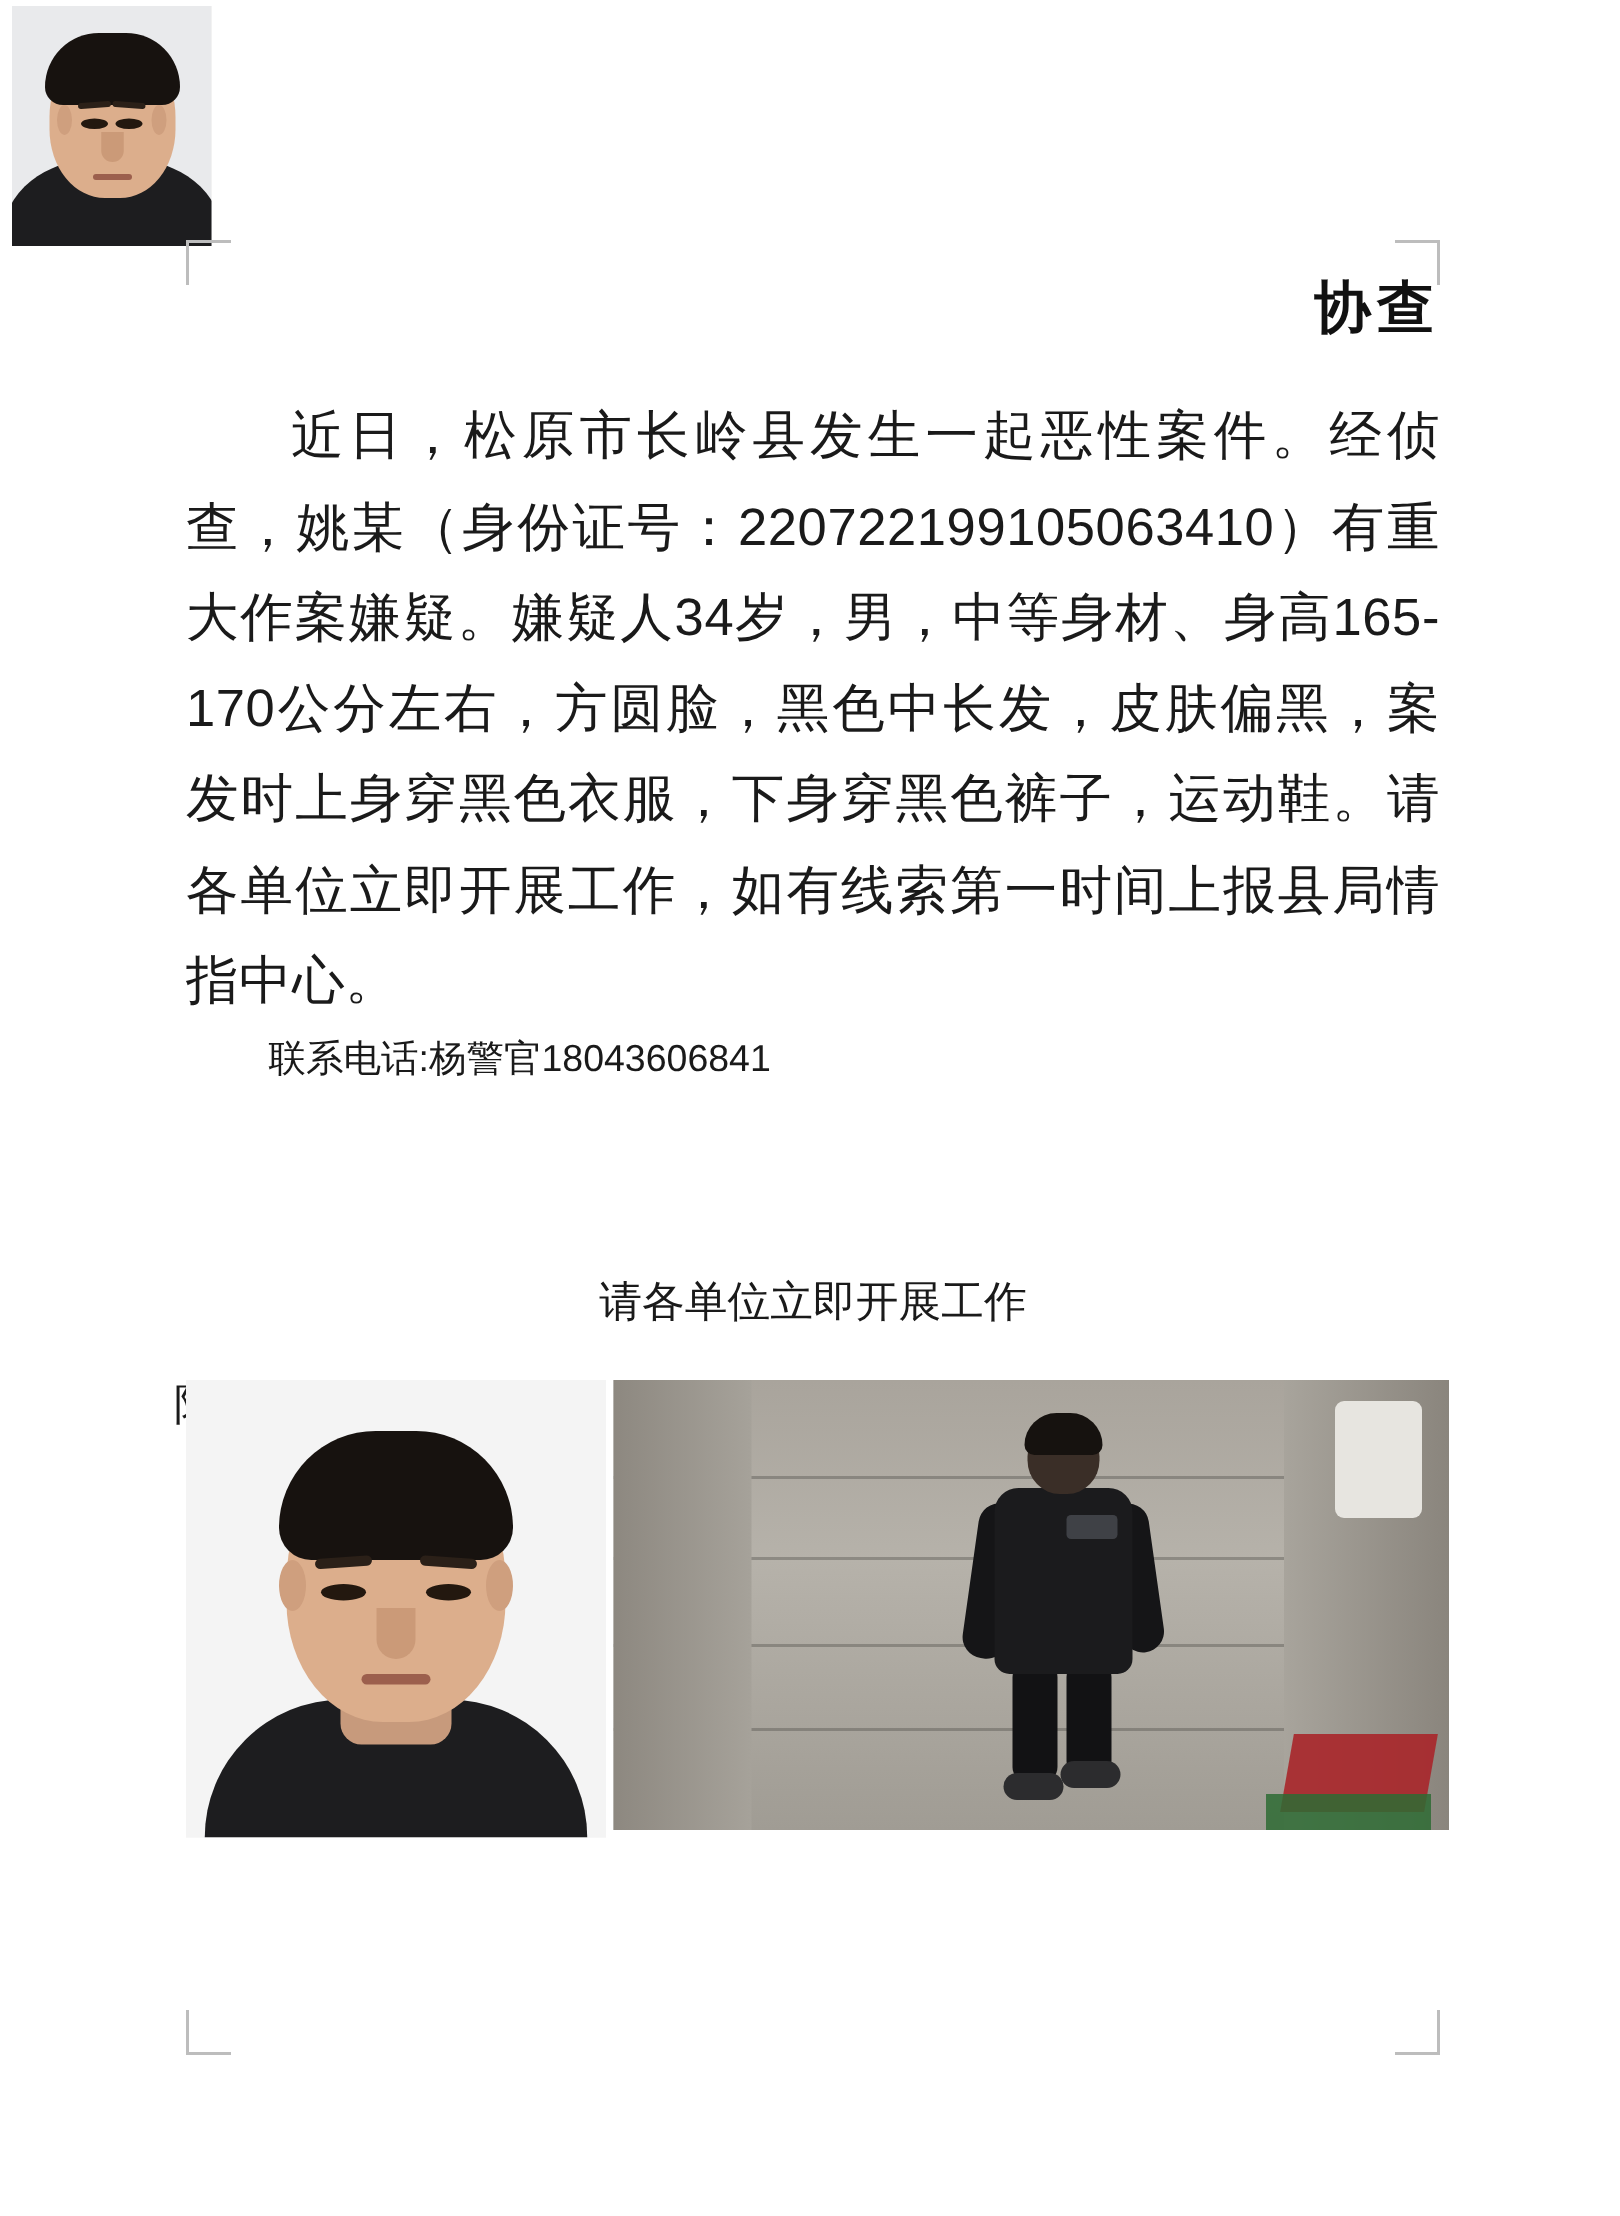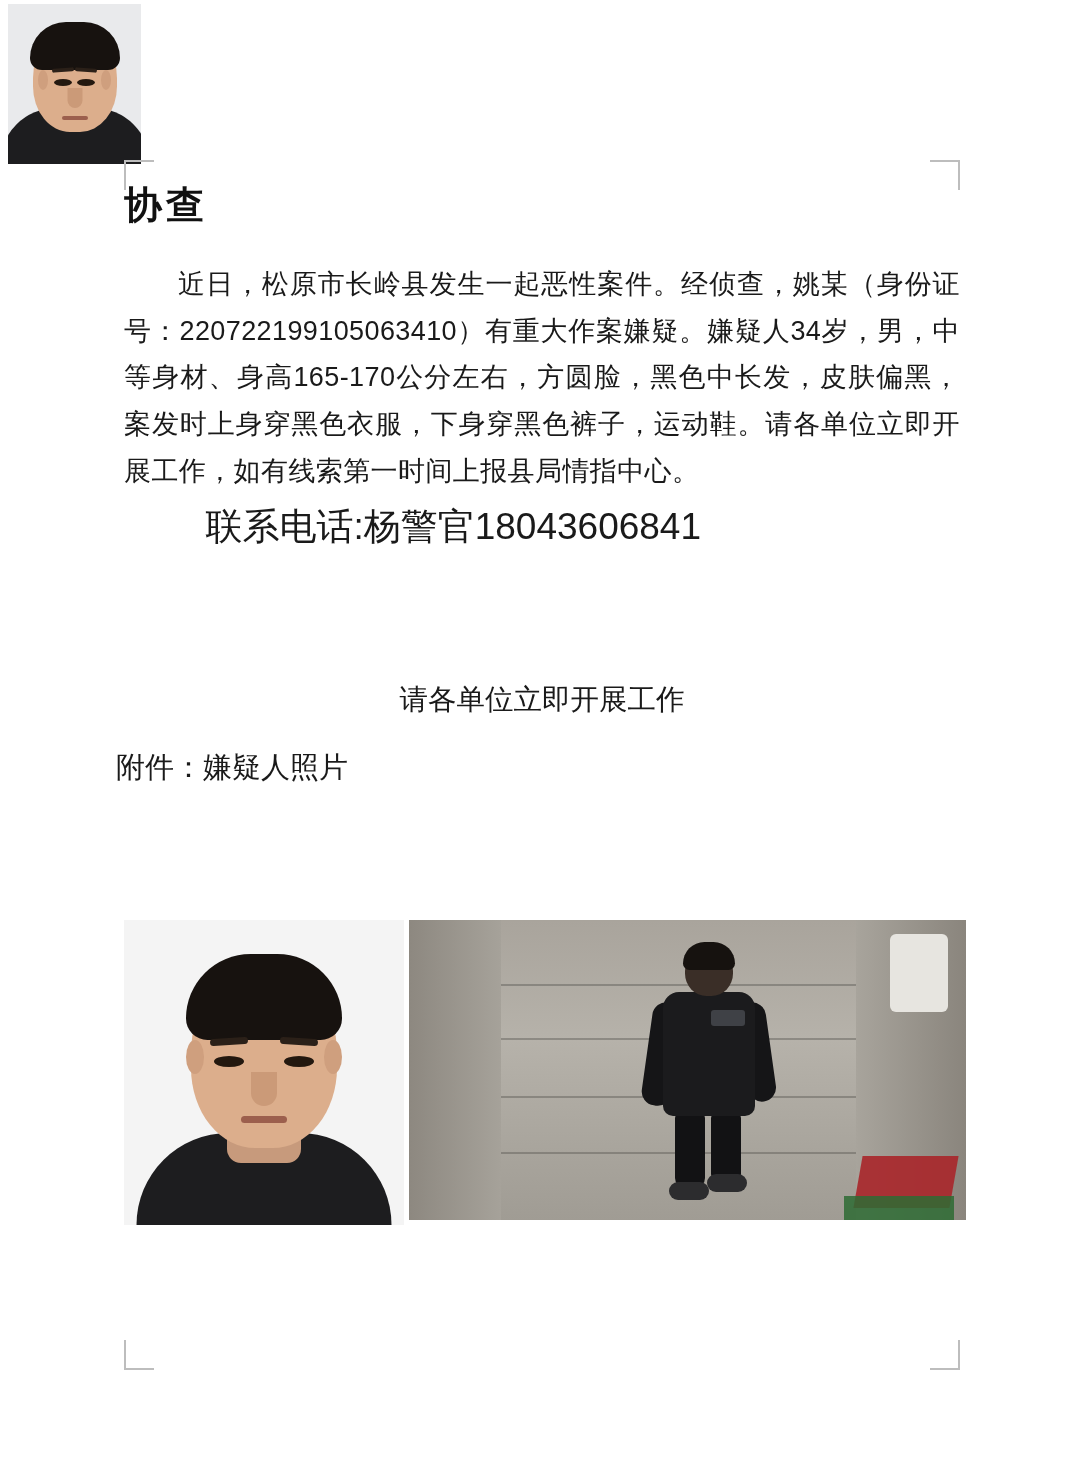--- a/index.html
+++ b/index.html
@@ -60,39 +60,39 @@
   }
 
   
   .doc {
     position: absolute;
     left: 124px;
     top: 170px;
     width: 836px;
   }
   .doc-title {
-    text-align: left;
+    text-align: right;
     font-size: 38px;
     font-weight: bold;
     letter-spacing: 4px;
     margin: 10px 0 30px 0;
     color: #111;
   }
   .doc-body {
-    font-size: 27px;
+    font-size: 35px;
     line-height: 1.73;
     letter-spacing: 0.4px;
     text-align: justify;
     color: #1a1a1a;
   }
   .doc-body .indent {
     text-indent: 2em;
   }
   .contact-line {
-    font-size: 37px;
+    font-size: 25px;
     line-height: 1.73;
     padding-left: 2.2em;
     color: #1a1a1a;
   }
   .contact-line.second {
     padding-left: 5.9em;
   }
 
   .signature {
     margin-top: 116px;

